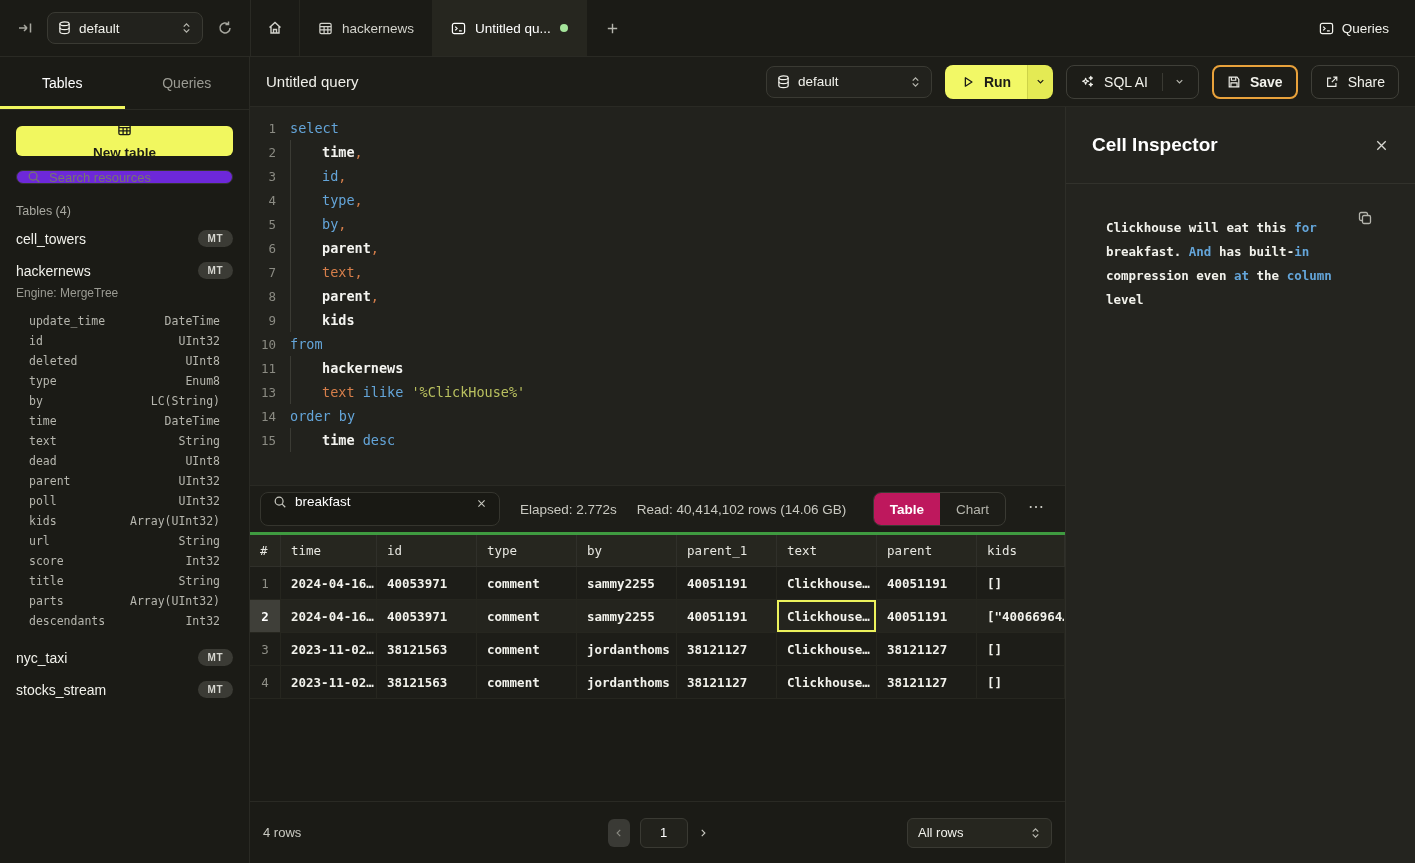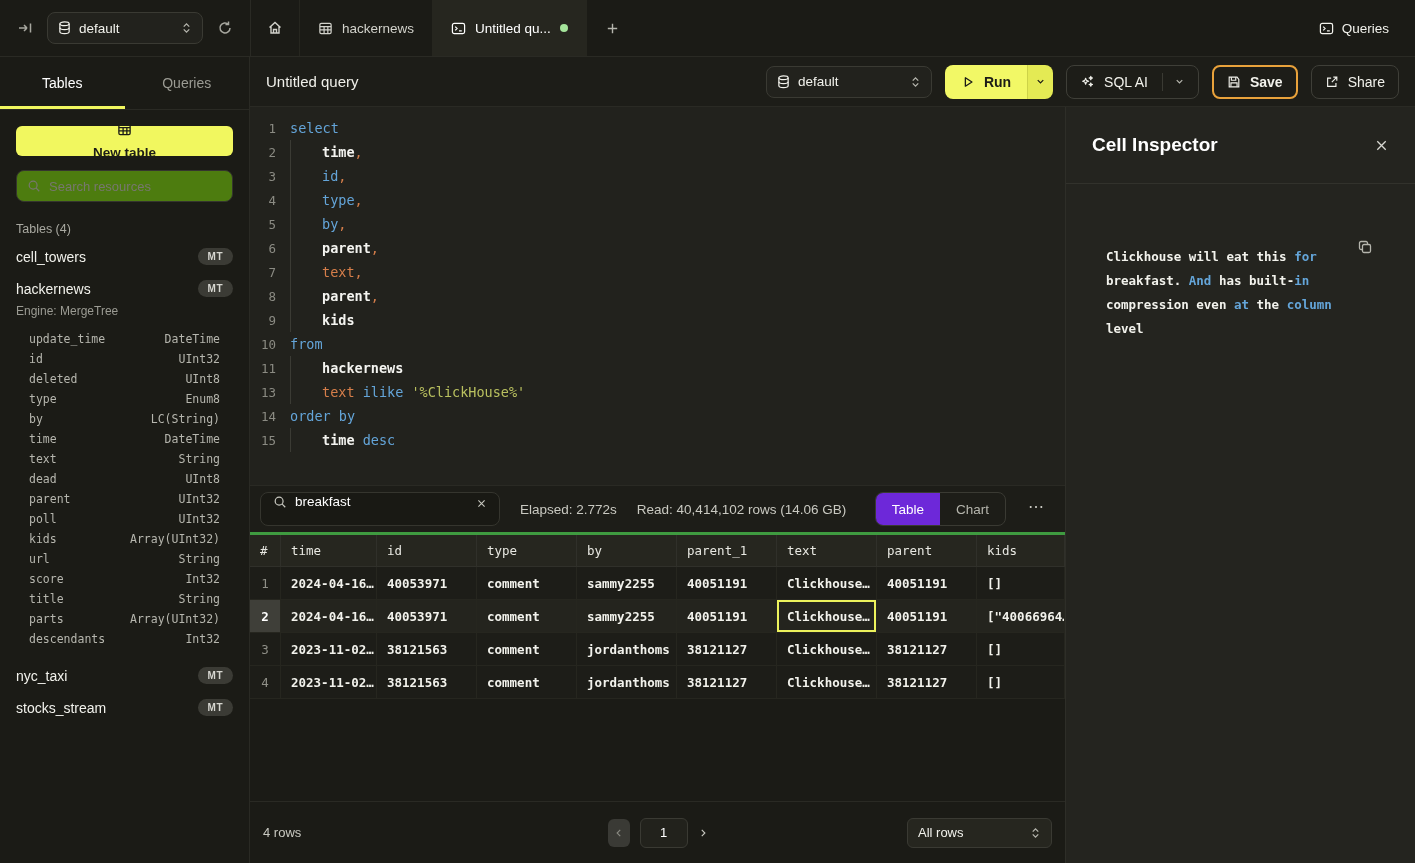--- a/index.html
+++ b/index.html
@@ -24,21 +24,21 @@
   
   .content { flex:1; display:flex; min-height:0; }
 
   
   .sidebar { width:250px; flex:0 0 250px; border-right:1px solid #2a2a24; display:flex; flex-direction:column; background:#1b1b16; }
   .side-tabs { height:53px; flex:0 0 53px; display:flex; border-bottom:1px solid #2a2a24; }
   .side-tab { flex:1; display:flex; align-items:center; justify-content:center; font-size:14px; color:#9b9b93; cursor:pointer; position:relative; background:none; border:none; }
   .side-tab.active { color:#ffffff; }
   .side-tab.active::after { content:""; position:absolute; left:0; right:0; bottom:0; height:3px; background:#f1f75f; }
   .new-table-btn { margin:16px 16px 14px; height:30px; display:flex; align-items:center; justify-content:center; gap:8px; background:#f1f75f; color:#1c1c17; border:none; border-radius:6px; font-size:13.5px; font-weight:bold; cursor:pointer; font-family:"Liberation Sans", sans-serif;flex-direction:column; }
-  .side-search { margin:0 16px; height:32px; display:flex; align-items:center; gap:8px; padding:0 10px; background:#4d7c0f; border:1px solid #35352e; border-radius:8px; color:#77776f; }
+  .side-search { margin:0 16px; height:14px; display:flex; align-items:center; gap:8px; padding:0 10px; background:#6d28d9; border:1px solid #35352e; border-radius:8px; color:#77776f; }
   .side-search input { flex:1; background:none; border:none; outline:none; color:#e8e8e2; font-size:13px; font-family:"Liberation Sans", sans-serif; min-width:0; }
   .side-search input::placeholder { color:#77776f; }
   .section-label { margin:20px 16px 4px; color:#a9a9a1; font-size:12.5px; }
   .tables-list { overflow:hidden; }
   .tbl-item { display:flex; align-items:center; justify-content:space-between; padding:8px 16px 7px; cursor:pointer; }
   .tbl-name { font-size:14px; color:#f2f2ec; }
   .mt-badge { background:#3b3b35; color:#d6d6d0; font-size:10px; font-weight:bold; padding:3px 10px; border-radius:10px; letter-spacing:.5px; }
   .tbl-engine { padding:0 16px 9px; color:#9b9b93; font-size:12px; }
   .tbl-cols { padding:2px 29px 10px; font-family:"DejaVu Sans Mono", monospace; font-size:11.5px; color:#b6b6ae; }
   .tbl-col-row { display:flex; justify-content:space-between; height:20px; align-items:center; }
@@ -74,21 +74,21 @@
   .tok-s { color:#b9c05f; }
   .tok-p { color:#f4f4f0; }
 
   
   .results-toolbar { height:47px; flex:0 0 47px; display:flex; align-items:center; gap:20px; padding:0 10px; background:#1d1d18; border-top:1px solid #2a2a24; }
   .res-search { width:240px; height:32px; display:flex; align-items:flex-end; gap:8px; padding:16px 12px; background:#191914; border:1px solid #35352e; border-radius:8px; color:#c9c9c1; }
   .res-search input { flex:1; background:none; border:none; outline:none; color:#ffffff; font-size:13.5px; font-family:"Liberation Sans", sans-serif; min-width:0; }
   .res-stat { color:#c9c9c1; font-size:13.5px; }
   .view-toggle { margin-left:auto; display:flex; height:34px; border:1px solid #3a3a33; border-radius:8px; overflow:hidden; }
   .vt-seg { display:flex; align-items:center; justify-content:center; padding:0 16px; font-size:13.5px; color:#b5b5ad; cursor:pointer; background:none; border:none; font-family:"Liberation Sans", sans-serif; }
-  .vt-seg.active { background:#6d28d9; color:#ffffff; font-weight:normal; }
+  .vt-seg.active { background:#be185d; color:#ffffff; font-weight:bold; }
   .more-btn { background:none; border:none; color:#c9c9c1; font-size:16px; cursor:pointer; padding:0 10px 6px 2px; letter-spacing:1px; }
 
   
   .progress-line { height:3px; flex:0 0 3px; background:#3f9b40; }
   .tbl { font-family:"DejaVu Sans Mono", monospace; font-size:12.5px; }
   .tbl-header { display:flex; height:32px; background:#26261f; border-bottom:1px solid #30302a; }
   .th { display:flex; align-items:center; padding:0 10px; color:#e8e8e2; border-right:1px solid #30302a; cursor:pointer; overflow:hidden; white-space:nowrap; }
   .tr { display:flex; height:33px; background:#1d1d18; border-bottom:1px solid #26261f; cursor:pointer; }
   .tr.sel { background:#24241e; }
   .td { display:flex; align-items:center; padding:0 10px; color:#f2f2ec; font-weight:bold; border-right:1px solid #26261f; overflow:hidden; white-space:nowrap; }
@@ -104,21 +104,21 @@
   
   .footer-bar { height:62px; flex:0 0 62px; display:flex; align-items:center; padding:0 13px 0 13px; background:#1b1b16; border-top:1px solid #2a2a24; position:relative; }
   .rows-count { color:#c9c9c1; font-size:13px; }
   .pagination { position:absolute; left:50%; transform:translateX(-50%); display:flex; align-items:center; gap:10px; }
   .pg-prev { width:22px; height:28px; background:#3a3a35; border:none; border-radius:6px; color:#8a8a82; display:flex; align-items:center; justify-content:center; cursor:default; }
   .pg-page { width:48px; height:30px; background:#22221c; border:1px solid #3a3a33; border-radius:6px; color:#ffffff; text-align:center; font-size:13px; font-family:"Liberation Sans", sans-serif; }
   .pg-next { background:none; border:none; color:#c9c9c1; display:flex; align-items:center; cursor:pointer; }
   .page-size { margin-left:auto; width:145px; height:30px; display:flex; align-items:center; justify-content:space-between; padding:0 10px; background:#26261f; border:1px solid #3a3a33; border-radius:6px; color:#f2f2ec; font-size:13px; cursor:pointer; }
 
   
-  .inspector { flex:1; border-left:1px solid #2e2e28; background:#24241f; display:flex; flex-direction:column; min-width:0;gap:29px; }
+  .inspector { flex:1; border-left:1px solid #2e2e28; background:#24241f; display:flex; flex-direction:column; min-width:0; }
   .insp-header { height:77px; flex:0 0 77px; display:flex; align-items:center; padding:0 26px; border-bottom:1px solid #32322c; }
   .insp-title { font-size:19px; font-weight:bold; color:#ffffff; }
   .insp-close { margin-left:auto; background:none; border:none; color:#d8d8d2; cursor:pointer; display:flex; }
   .insp-body { position:relative; padding:32px 42px 20px 40px; font-family:"DejaVu Sans Mono", monospace; font-size:12.5px; line-height:24px; color:#f2f2ec; font-weight:bold; }
   .insp-body .k { color:#64a5d9; }
   .copy-btn { position:absolute; top:26px; right:42px; background:none; border:none; color:#b5b5ad; cursor:pointer; }
 
   svg { display:block; }
 </style>
 </head>

